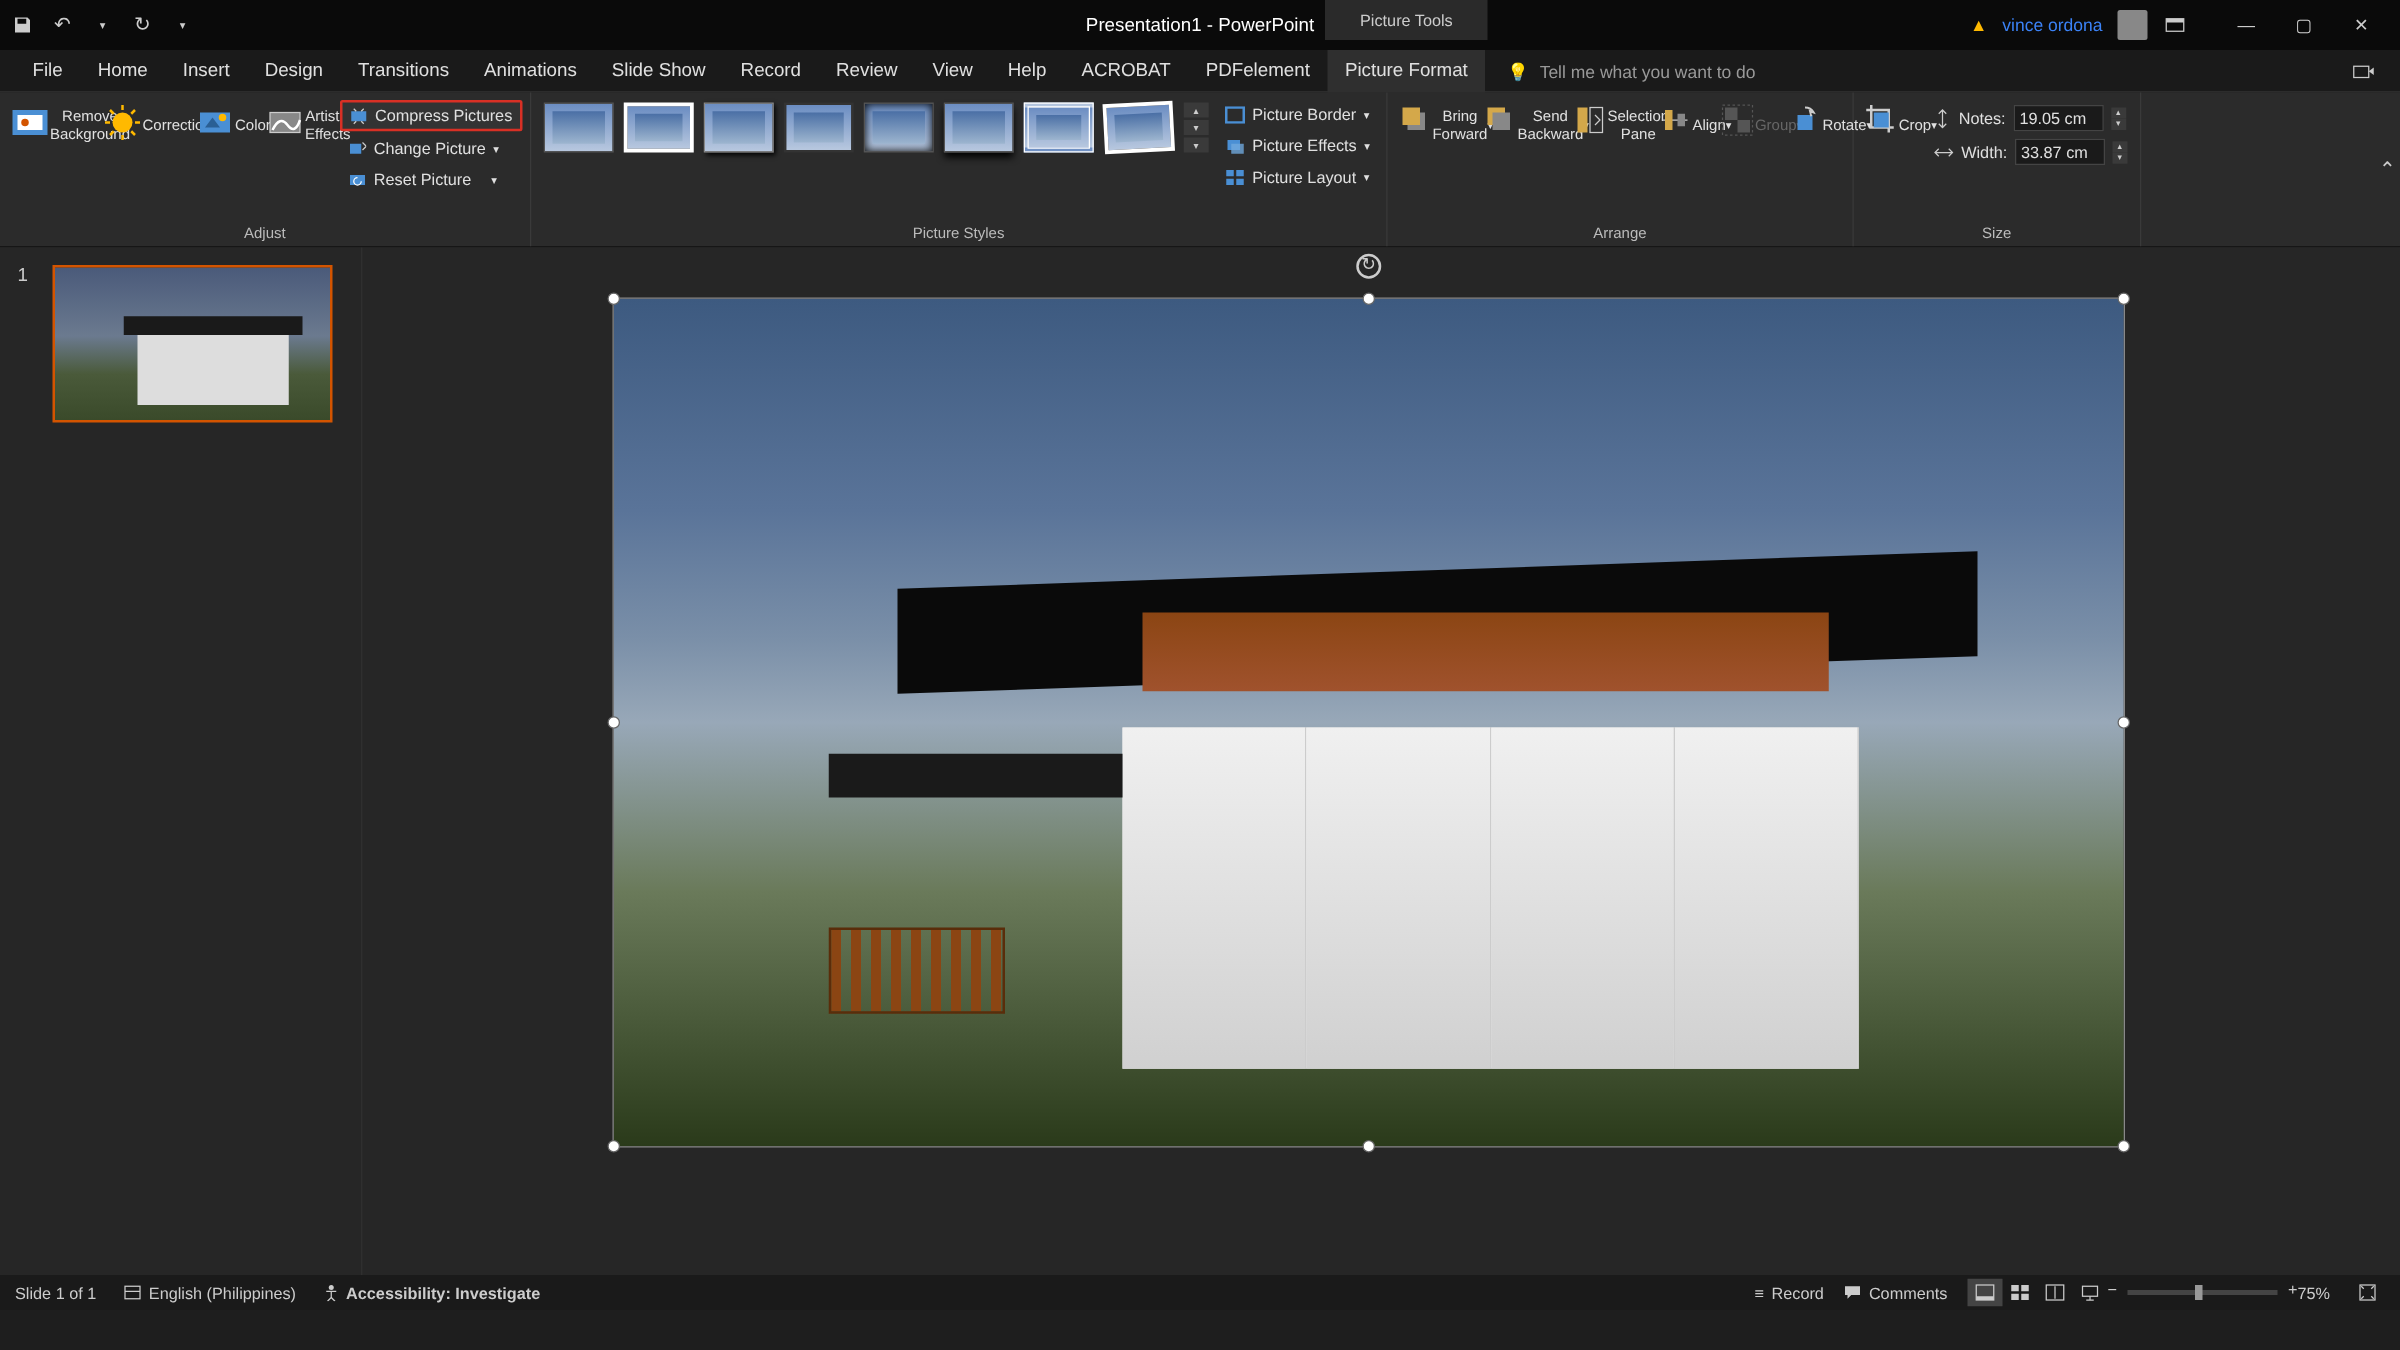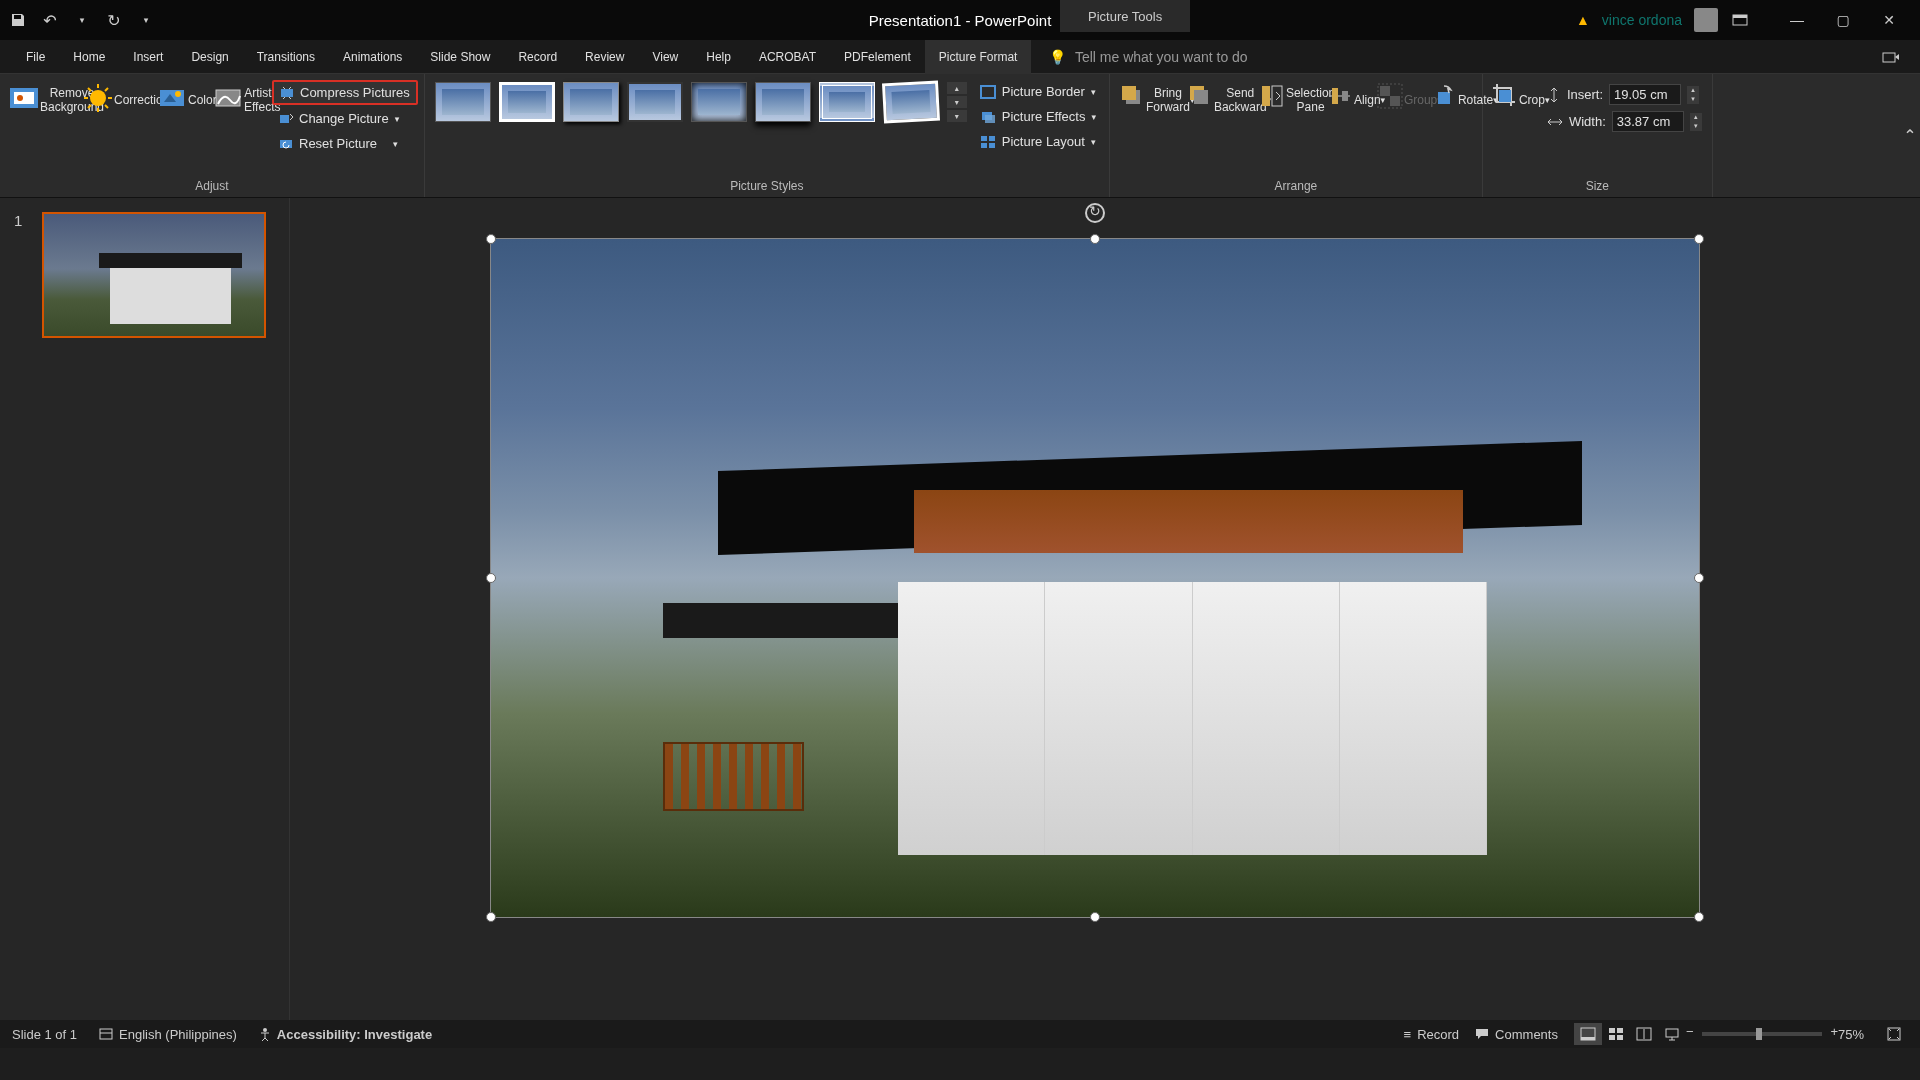--- a/index.html
+++ b/index.html
@@ -6,28 +6,28 @@
 body { background: #1e1e1e; color: #e0e0e0; width: 1920px; height: 1080px; overflow: hidden; user-select: none; }
 
 
 .titlebar { height: 40px; background: #0a0a0a; display: flex; align-items: center; padding: 0 8px; position: relative; }
 .qat { display: flex; gap: 12px; align-items: center; }
 .qat-btn { width: 20px; height: 20px; display: flex; align-items: center; justify-content: center; cursor: pointer; color: #ccc; }
 .title-center { position: absolute; left: 50%; transform: translateX(-50%); font-size: 15px; color: #fff; }
 .context-tab { position: absolute; left: 1060px; top: 0; background: #2a2a2a; padding: 4px 28px; font-size: 13px; color: #ccc; height: 32px; display: flex; align-items: center; }
 .title-right { margin-left: auto; display: flex; align-items: center; gap: 12px; }
 .warn-icon { color: #ffb900; font-size: 14px; }
-.user-name { font-size: 14px; color: #0f766e; }
+.user-name { font-size: 14px; color: #3b82f6; }
 .avatar { width: 24px; height: 24px; background: #888; border-radius: 2px; }
 .win-btns { display: flex; gap: 0; margin-left: 12px; }
 .win-btn { width: 46px; height: 32px; display: flex; align-items: center; justify-content: center; color: #ccc; cursor: pointer; font-size: 14px; }
 
 
 .tabs { height: 34px; background: #1a1a1a; display: flex; align-items: center; padding: 0 12px; border-bottom: 1px solid #333; }
-.tab { padding: 0 14px; height: 34px; display: flex; align-items: center; font-size: 12px; color: #e0e0e0; cursor: pointer; }
+.tab { padding: 0 14px; height: 34px; display: flex; align-items: center; font-size: 15px; color: #e0e0e0; cursor: pointer; }
 .tab.active { background: #2f2f2f; }
 .tellme { display: flex; align-items: center; margin-left: 18px; color: #999; font-size: 14px; }
 .share-ico { margin-left: auto; margin-right: 8px; color: #ccc; }
 
 
 .ribbon { height: 124px; background: #2b2b2b; display: flex; border-bottom: 1px solid #111; }
 .rgroup { display: flex; flex-direction: column; padding: 4px 6px 2px; border-right: 1px solid #3a3a3a; }
 .rgroup-body { flex: 1; display: flex; align-items: flex-start; gap: 6px; }
 .rgroup-label { text-align: center; font-size: 12px; color: #bbb; padding: 2px 0; position: relative; }
 .big-btn { display: flex; flex-direction: row; align-items: center; width: 68px; padding: 4px 2px; cursor: pointer; text-align: center; }
@@ -378,21 +378,21 @@
         <div class="lbl">Crop</div>
         <div style="font-size:9px">▾</div>
       </div>
       <div class="size-col">
         <div class="size-row">
           <span>
               <svg width="14" height="16">
                 <path d="M7 1v14M4 4l3-3 3 3M4 12l3 3 3-3" fill="none" stroke="#ccc"></path>
               </svg>
             </span>
-          <span>Insert:</span>
+          <span>Notes:</span>
           <input class="size-input" value="19.05 cm" style="">
           <div class="spin">
               <div>▴</div>
               <div>▾</div>
             </div>
         </div>
         <div class="size-row">
           <span>
               <svg width="16" height="14">
                 <path d="M1 7h14M4 4l-3 3 3 3M12 4l3 3-3 3" fill="none" stroke="#ccc"></path>

